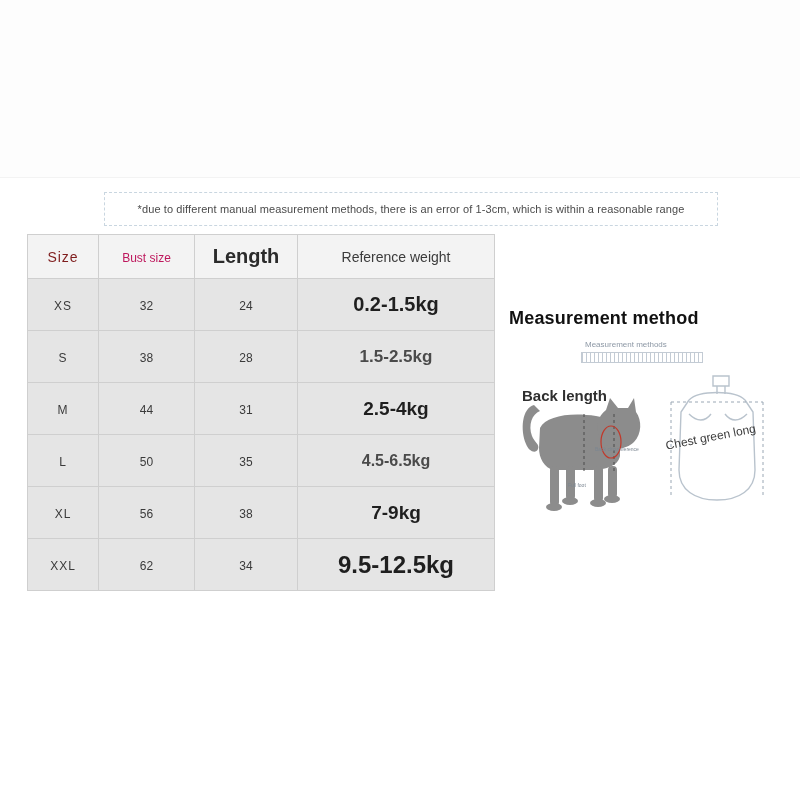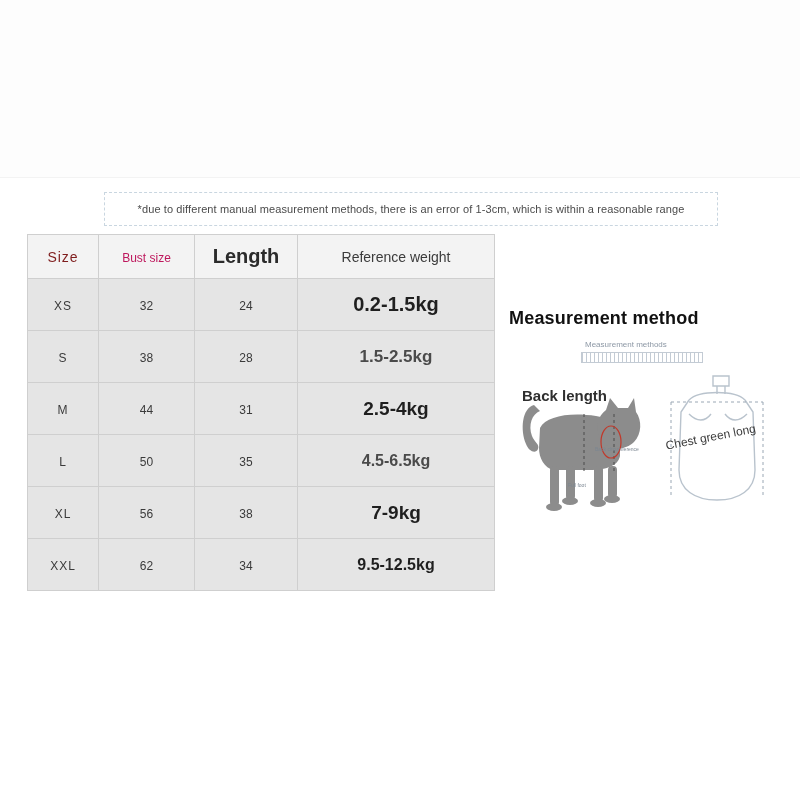--- a/index.html
+++ b/index.html
@@ -97,21 +97,21 @@
   .cell-size { font-size: 12px; color: #3a3a3a; letter-spacing: 1px; }
   .cell-num  { font-size: 12px; color: #3a3a3a; }
   .cell-ref  { color: #1f1f1f; }
 
   
   .rw-1 { font-size: 20px; font-weight: bold; }
   .rw-2 { font-size: 17px; font-weight: bold; color: #4a4a4a; }
   .rw-3 { font-size: 19px; font-weight: bold; }
   .rw-4 { font-size: 16px; font-weight: bold; color: #4a4a4a; }
   .rw-5 { font-size: 19px; font-weight: bold; }
-  .rw-6 { font-size: 16px; font-weight: bold; }
+  .rw-6 { font-size: 24px; font-weight: bold; }
 
   
   .mm-panel {
     position: absolute;
     left: 505px;
     top: 300px;
     width: 280px;
     height: 240px;
   }
   .mm-title {

